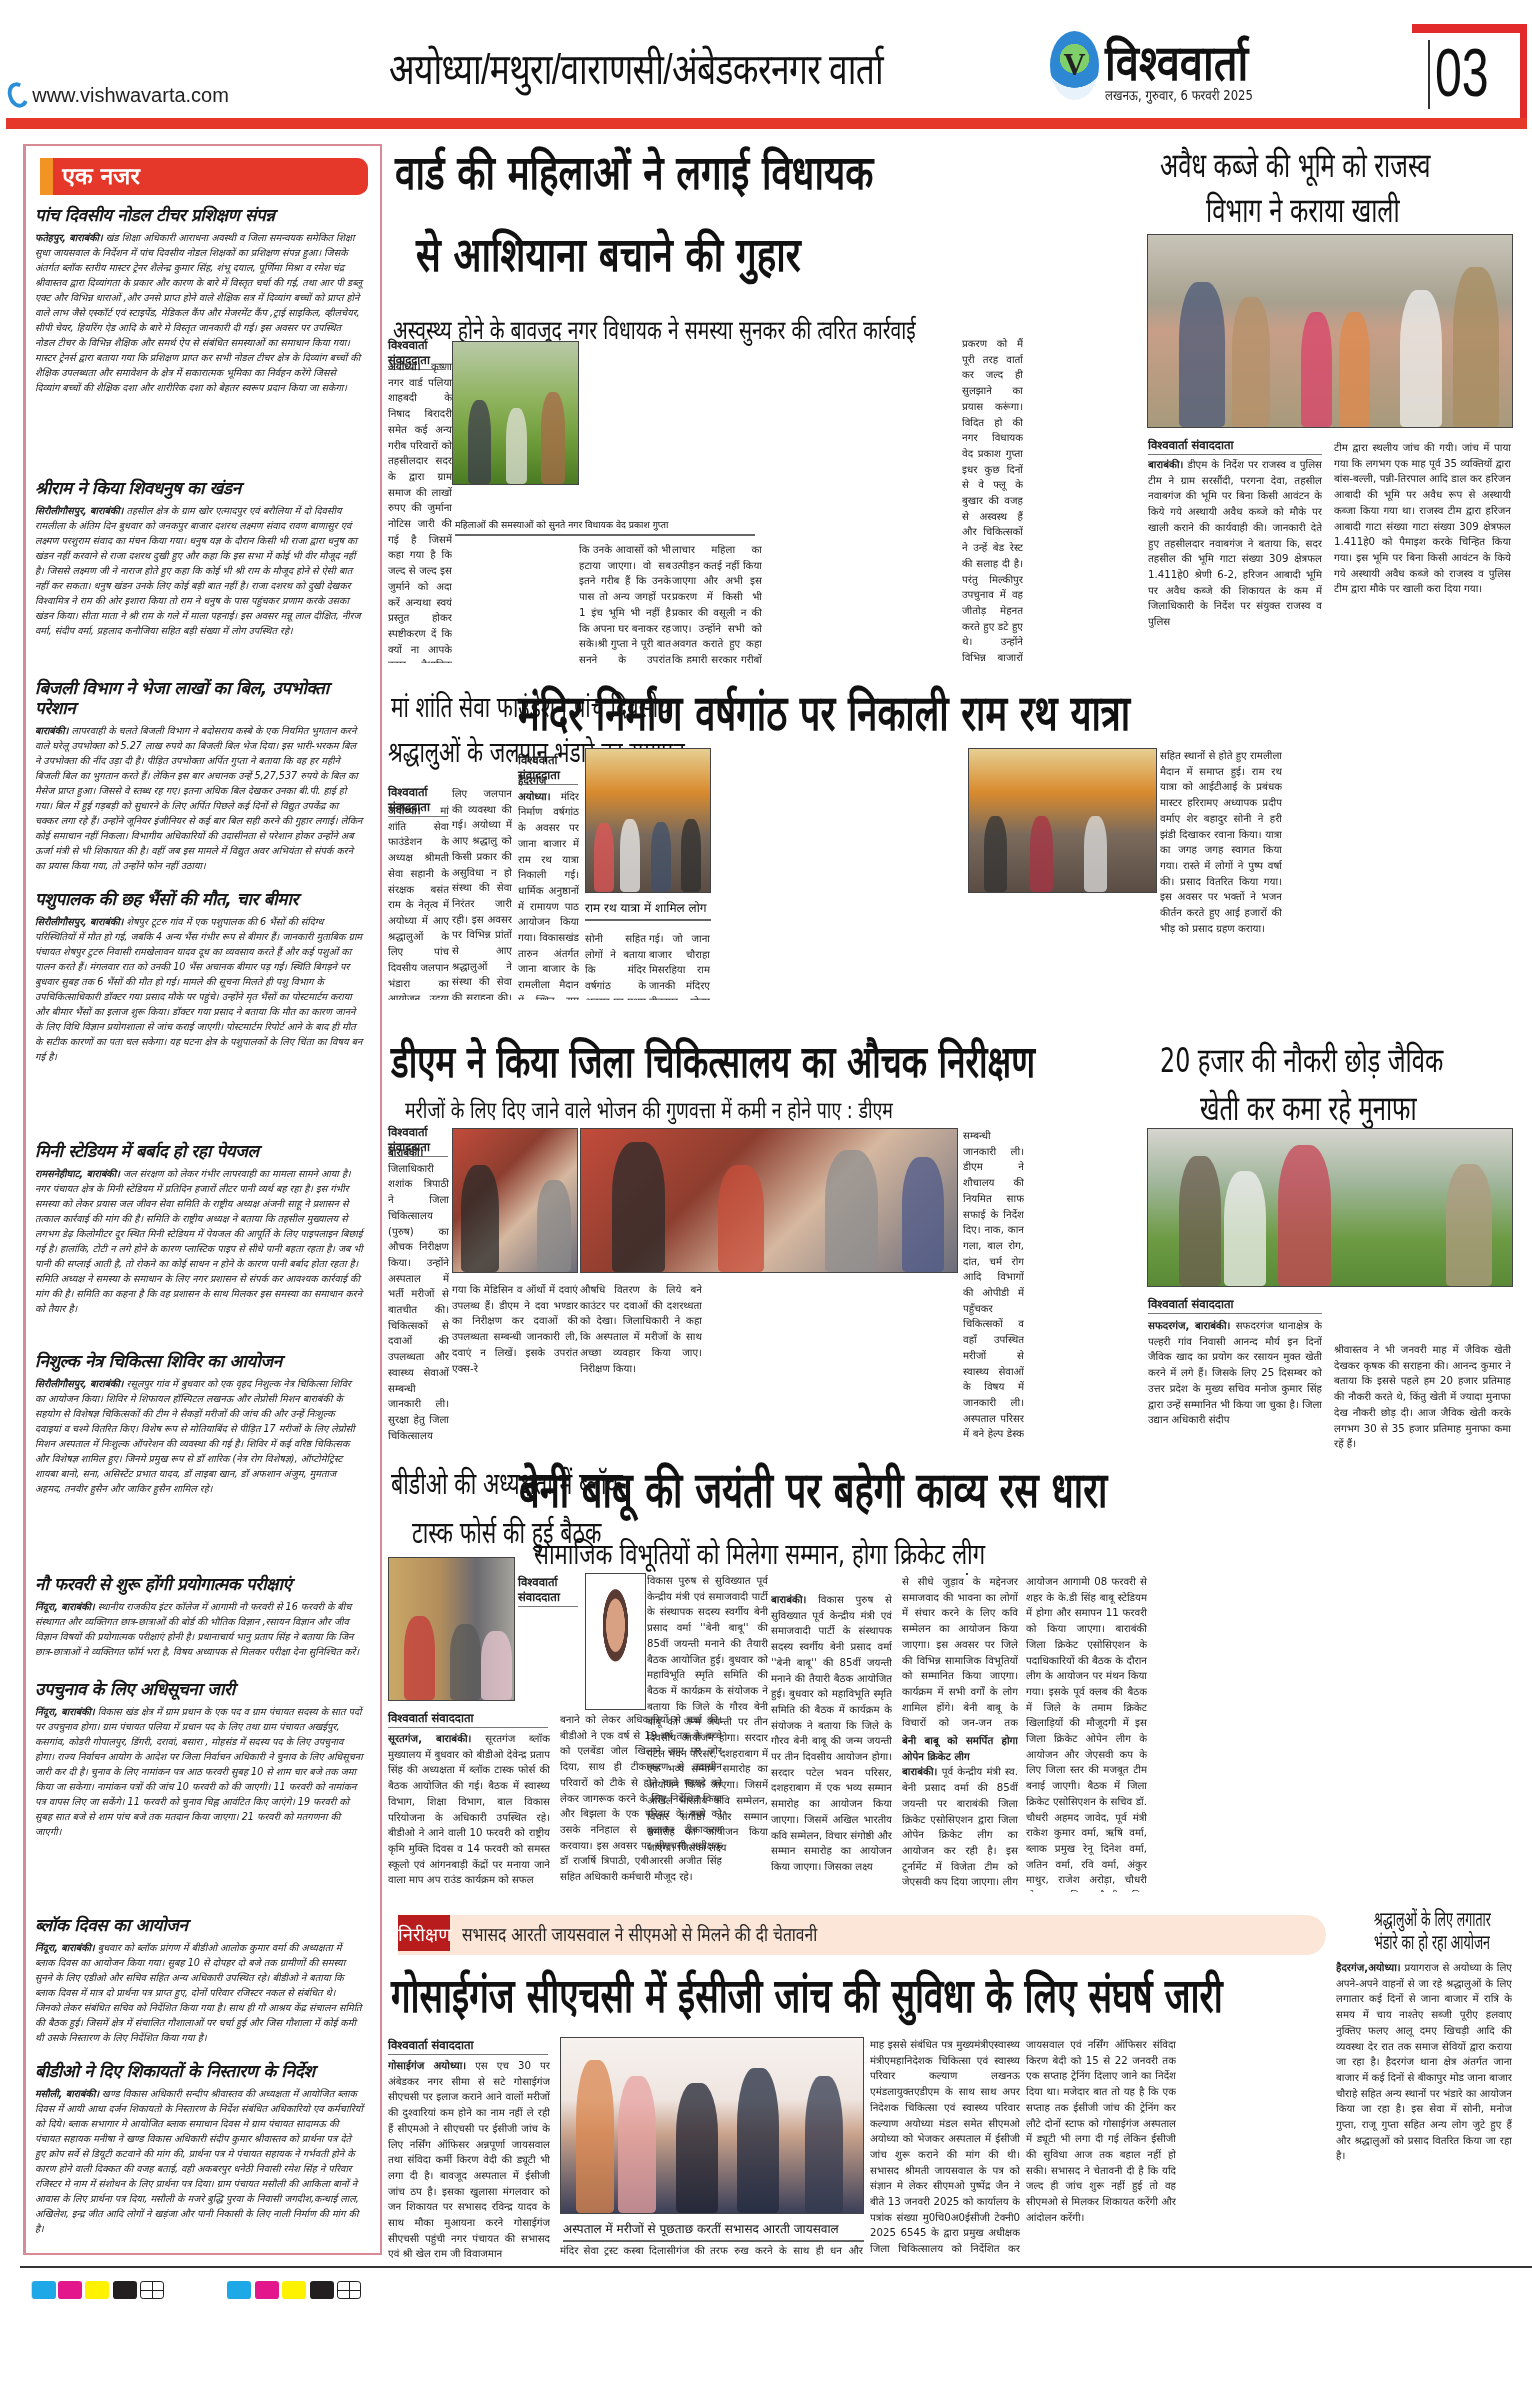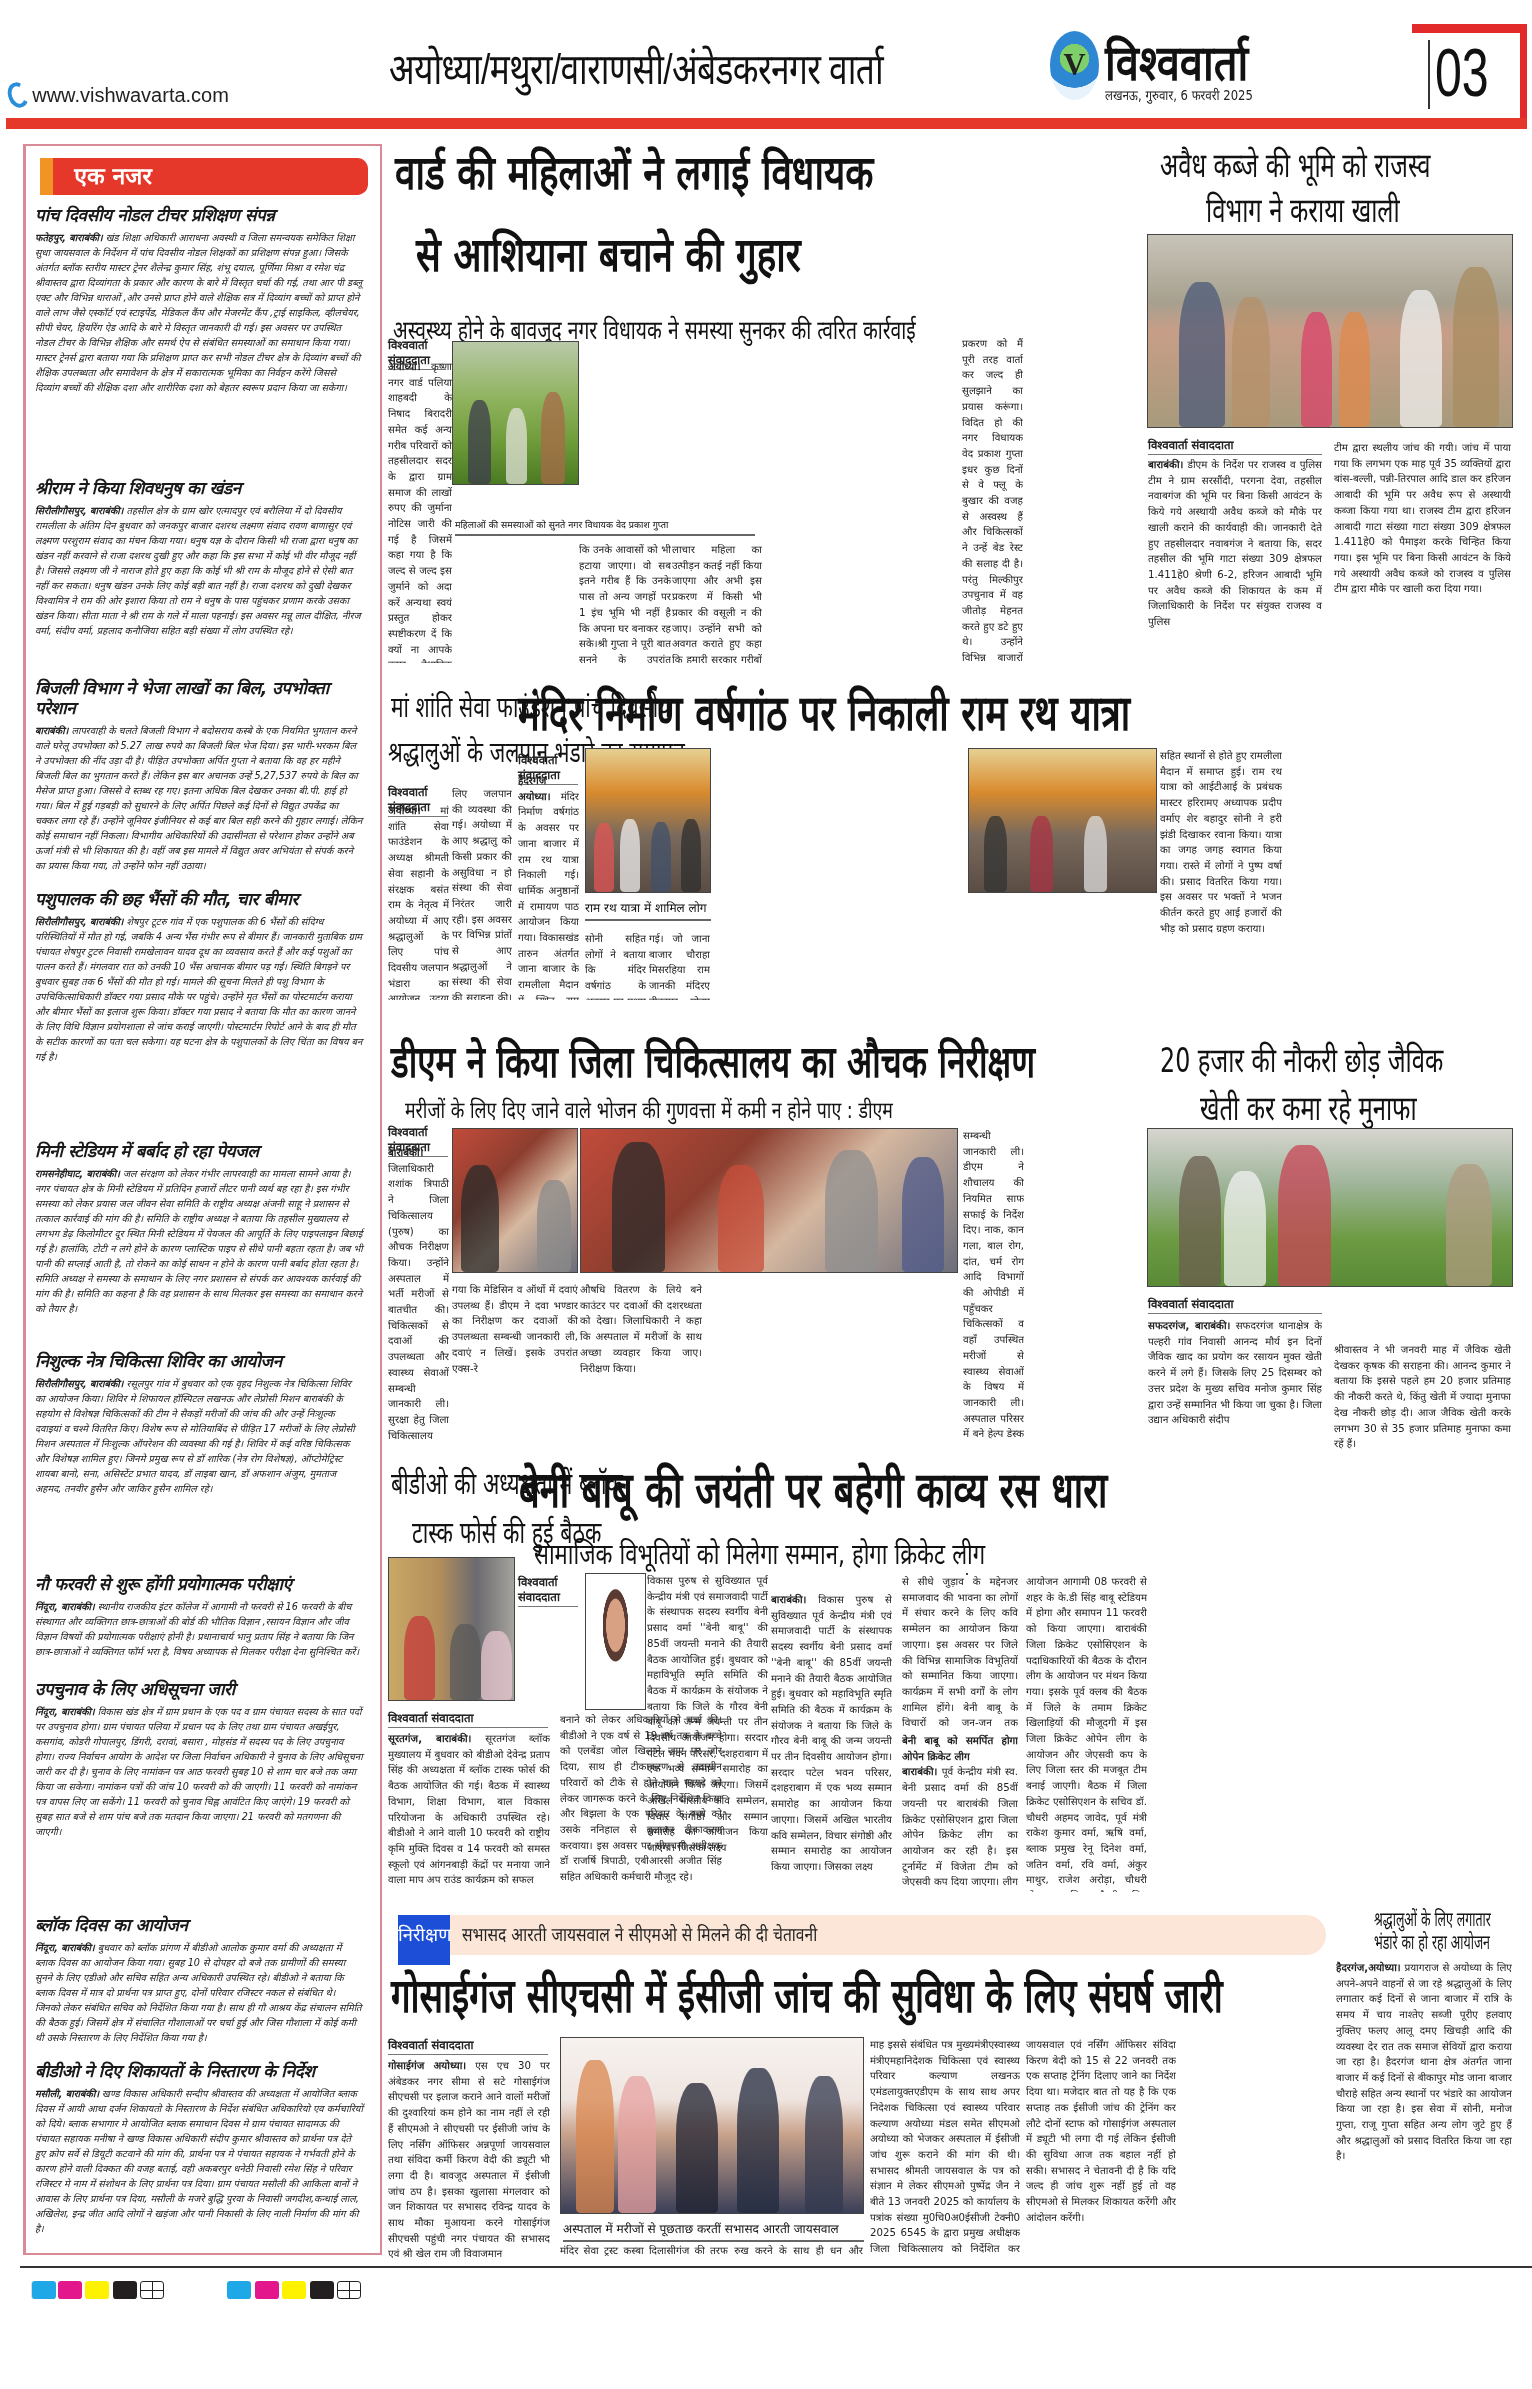--- a/index.html
+++ b/index.html
@@ -15,21 +15,21 @@
   .brand-name { position: absolute; left: 1105px; top: 27.5px; font-size: 49px; font-weight: 700; color: #111; transform: scaleX(0.85); transform-origin: left; }
   .dateline { position: absolute; left: 1105px; top: 85px; font-size: 13.7px; color: #222; transform: scaleX(0.85); transform-origin: left; white-space: nowrap; }
   .page-no-wrap { position: absolute; left: 1412px; top: 24.4px; width: 115px; height: 99px; border-right: 7.6px solid #e32a2a; border-top: 9.2px solid #e32a2a; }
   .page-no-divider { position: absolute; left: 1428px; top: 40px; width: 1.5px; height: 69px; background: #333; }
   .page-no { position: absolute; left: 1435px; top: 38px; font-family: "Liberation Sans", sans-serif; font-size: 69px; font-weight: 400; color: #111; transform: scaleX(0.7); transform-origin: left; line-height: 1; }
   .red-rule { position: absolute; left: 6.1px; top: 118px; width: 1521px; height: 10.7px; background: #e5372a; }
 
   
   .left-box { position: absolute; left: 23px; top: 144px; width: 359px; height: 2111px; border: 2.3px solid #d88a97; border-left-width: 3.1px; }
   .ek-najar { position: absolute; left: 40px; top: 158px; width: 328px; height: 37px; background: #e5372a; border-radius: 0 10.7px 10.7px 0; border-left: 13.7px solid #f29423; }
-  .ek-najar span { display: block; padding-left: 9.2px; color: #fff; font-weight: 700; font-size: 23px; line-height: 37px; margin-left: 12px; }
+  .ek-najar span { display: block; padding-left: 9.2px; color: #fff; font-weight: 700; font-size: 23px; line-height: 37px; }
   .brief { position: absolute; left: 35px; width: 328px; font-style: italic; }
   .brief h3 { font-size: 17px; font-weight: 700; line-height: 1.2; margin-bottom: 4.6px; letter-spacing: -0.4px; }
   .brief p { font-size: 9.6px; line-height: 15px; text-align: left; color: #222; }
   .brief p b { font-weight: 700; }
 
   
   .hl { position: absolute; font-weight: 700; color: #111; line-height: 1.1; white-space: nowrap; transform-origin: left top; }
   .subhl { position: absolute; color: #111; white-space: nowrap; transform-origin: left top; }
   .byline { position: absolute; font-size: 11.5px; font-weight: 700; color: #222; border-bottom: 1.5px solid #777; padding-bottom: 2.3px; }
   .col { position: absolute; font-size: 10.2px; line-height: 15.7px; color: #222; text-align: justify; overflow: hidden; }
@@ -43,21 +43,21 @@
   .ph-rath { background: linear-gradient(180deg, #e6cf92 0%, #d98b2e 30%, #7a6a5c 60%, #5a4d44 100%); }
   .ph-hospital { background: linear-gradient(135deg, #c24b3b 0%, #8d3e2f 35%, #d6b8a0 60%, #6b6d7a 100%); }
   .ph-farm { background: linear-gradient(180deg, #d7d5cf 0%, #9fb59a 35%, #6d9b44 70%, #5a8a36 100%); }
   .ph-meeting { background: linear-gradient(90deg, #c9a867 0%, #b38e5b 40%, #6b6a6f 70%, #a6a39c 100%); }
   .ph-portrait { background: radial-gradient(ellipse at 50% 38%, #d9a183 0 22%, #5a3b33 23% 30%, #ffffff 31%), linear-gradient(180deg,#fff 0%,#eee 100%); }
   .ph-ecg { background: linear-gradient(180deg, #f7f2ef 0%, #efe5e0 35%, #c9a28b 55%, #3b3f58 100%); }
   .photo .figure { position: absolute; bottom: 0; border-radius: 40% 40% 4.6px 4.6px; opacity: 0.75; }
 
   
   .nirikshan-band { position: absolute; left: 398px; top: 1915px; width: 928px; height: 40px; background: #fbe6d8; border-radius: 0 20px 20px 0; }
-  .nirikshan-tag { position: absolute; left: 398px; top: 1915px; width: 52px; height: 50px; background: #1d4ed8; color: #fff; font-size: 18.3px; line-height: 40px; text-align: center; font-weight: 400; }
+  .nirikshan-tag { position: absolute; left: 398px; top: 1915px; width: 52px; height: 36px; background: #b91c1c; color: #fff; font-size: 18.3px; line-height: 40px; text-align: center; font-weight: 400; }
   .nirikshan-text { position: absolute; left: 462px; top: 1921px; font-size: 19px; color: #222; white-space: nowrap; transform: scaleX(0.82); transform-origin: left; }
 
   
   .reg { position: absolute; top: 2281px; height: 18.3px; border-radius: 3.1px; }
   .reg-line { position: absolute; left: 20px; top: 2266px; width: 1512px; height: 1.5px; background: #333; }
   .reg-cross { position: absolute; top: 2281px; width: 24.4px; height: 18.3px; border: 1.5px solid #222; border-radius: 3.1px; }
   .reg-cross::before { content: ""; position: absolute; left: 10.7px; top: 0; width: 1.5px; height: 100%; background: #222; }
   .reg-cross::after { content: ""; position: absolute; left: 0; top: 7.6px; width: 100%; height: 1.5px; background: #222; }
 </style>
 </head>

